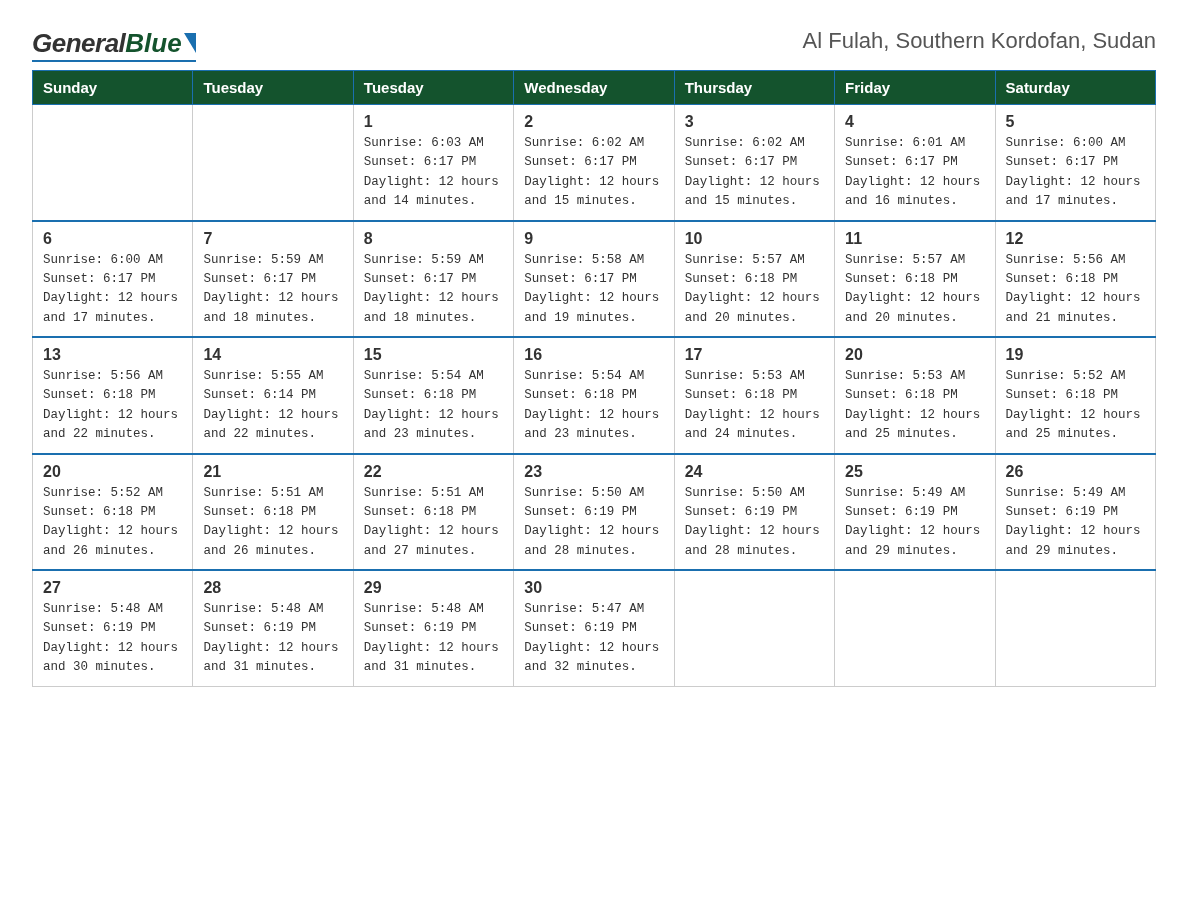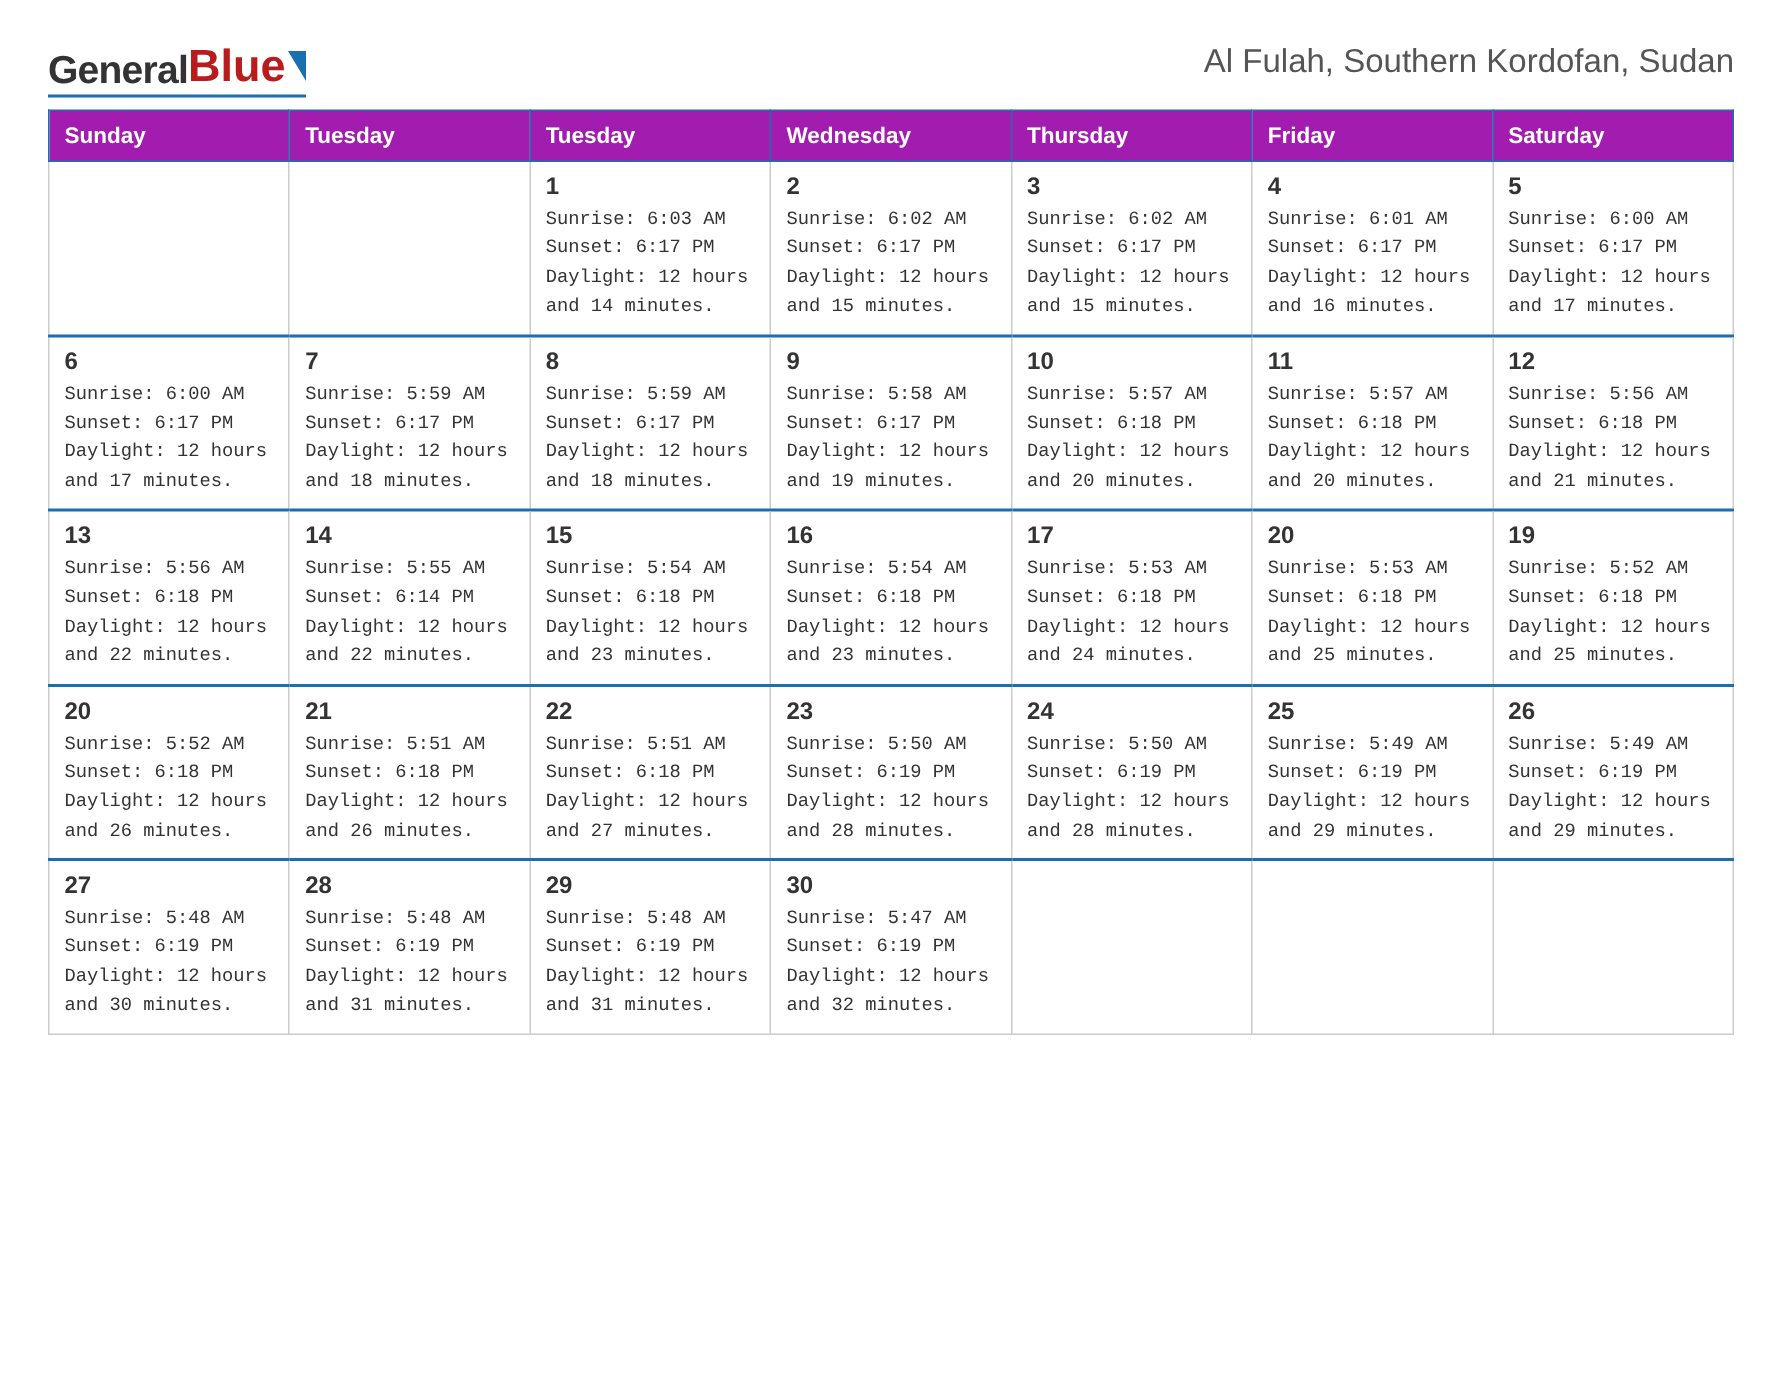--- a/index.html
+++ b/index.html
@@ -17,36 +17,37 @@
       margin-bottom: 8px;
     }
     .logo {
       display: flex;
       flex-direction: column;
       align-items: flex-start;
       margin-top: 4px;
     }
     .logo-text {
       display: flex;
-      align-items: flex-end;
+      align-items: flex-start;
+      font-style: italic;
     }
     .logo-general {
       font-size: 26px;
       font-weight: bold;
       color: #333;
       letter-spacing: -0.5px;
     }
     .logo-blue-part {
       display: flex;
       align-items: center;
     }
     .logo-blue {
-      font-size: 30px;
-      font-weight: bold;
-      color: #b91c1c;
+      font-size: 26px;
+      font-weight: bold;
+      color: #14532d;
     }
     .logo-triangle {
       width: 0;
       height: 0;
       border-left: 12px solid transparent;
       border-right: 0px solid transparent;
       border-top: 20px solid #1a6faf;
       margin-left: 2px;
       margin-bottom: 2px;
     }
@@ -64,21 +65,21 @@
       color: #555;
       margin-top: 4px;
       margin-left: 28px;
     }
     .calendar-table {
       width: 100%;
       border-collapse: collapse;
       margin-top: 8px;
     }
     .calendar-table th {
-      background-color: #a21caf;
+      background-color: #14532d;
       color: #fff;
       font-size: 15px;
       font-weight: bold;
       padding: 8px 10px;
       text-align: left;
       border: 1px solid #1a6faf;
     }
     .calendar-table td {
       vertical-align: top;
       padding: 8px 10px;

